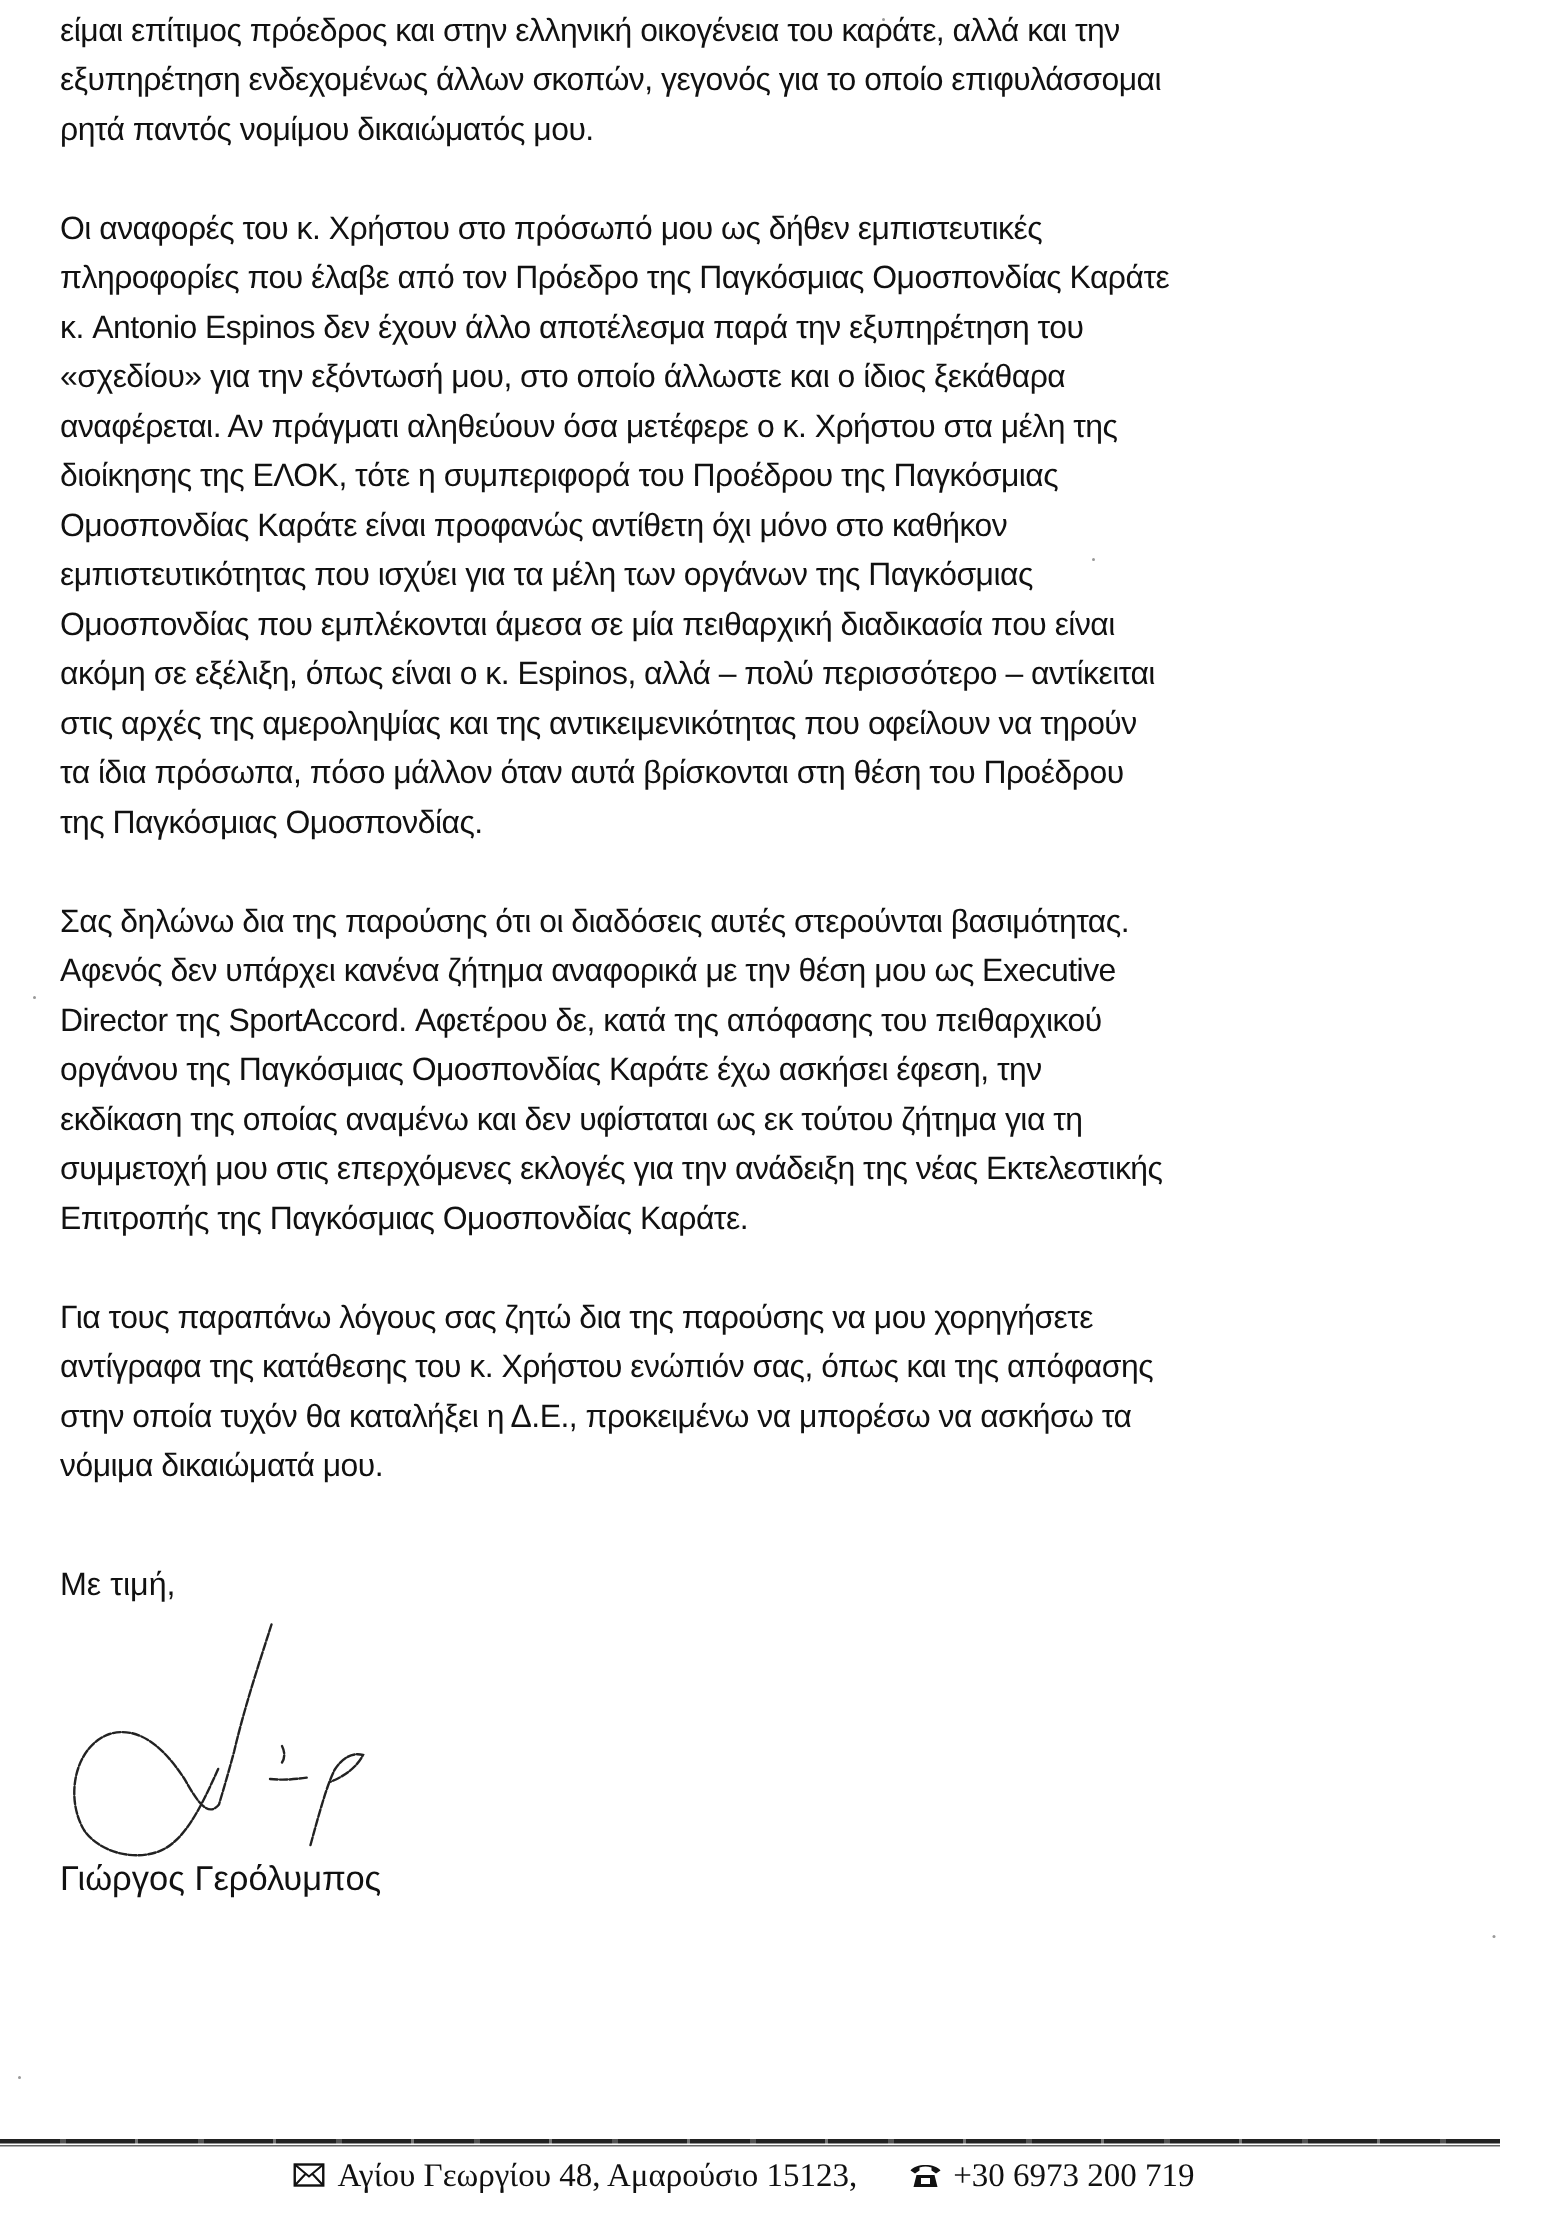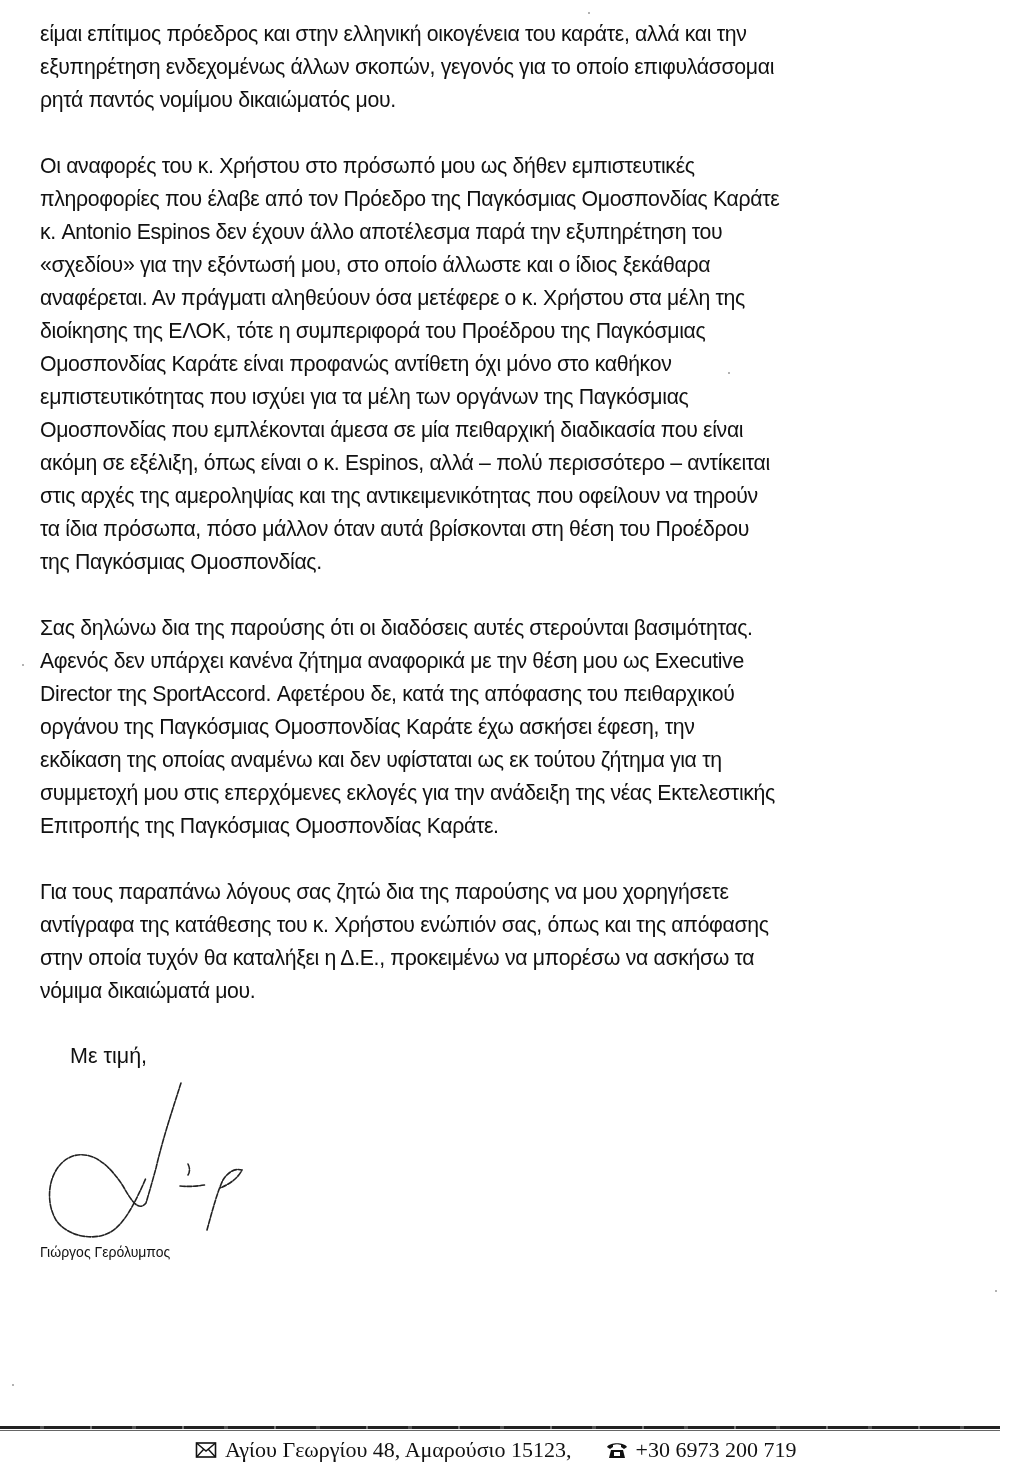--- a/index.html
+++ b/index.html
@@ -7,53 +7,52 @@
     width: 1035px;
     height: 1476px;
     position: relative;
     overflow: hidden;
     font-family: "Liberation Sans", "DejaVu Sans", sans-serif;
     color: #111111;
   }
   .letter {
     position: absolute;
     left: 40px;
-    top: 18px;
+    top: 4px;
     width: 960px;
   }
   .para { margin: 0 0 33px 0; }
   .line {
     display: block;
     white-space: nowrap;
     font-size: 21.5px;
     line-height: 33px;
     height: 33px;
     letter-spacing: -0.35px;
     transform-origin: left center;
   }
   .closing {
     position: absolute;
     left: 40px;
     top: 1040px;
     font-size: 21.5px;
     line-height: 33px;
-    margin-left: 30px;
   }
   .signature {
     position: absolute;
     left: 38px;
     top: 1078px;
     width: 240px;
     height: 170px;
   }
   .signer {
     position: absolute;
     left: 40px;
     top: 1236px;
-    font-size: 14px;
+    font-size: 23px;
     line-height: 33px;
   }
   .footer-rule {
     position: absolute;
     left: 0;
     top: 1426px;
     width: 1000px;
     height: 3px;
     background: repeating-linear-gradient(90deg, #222 0 40px, #555 40px 44px, #222 44px 90px, #777 90px 92px);
   }

